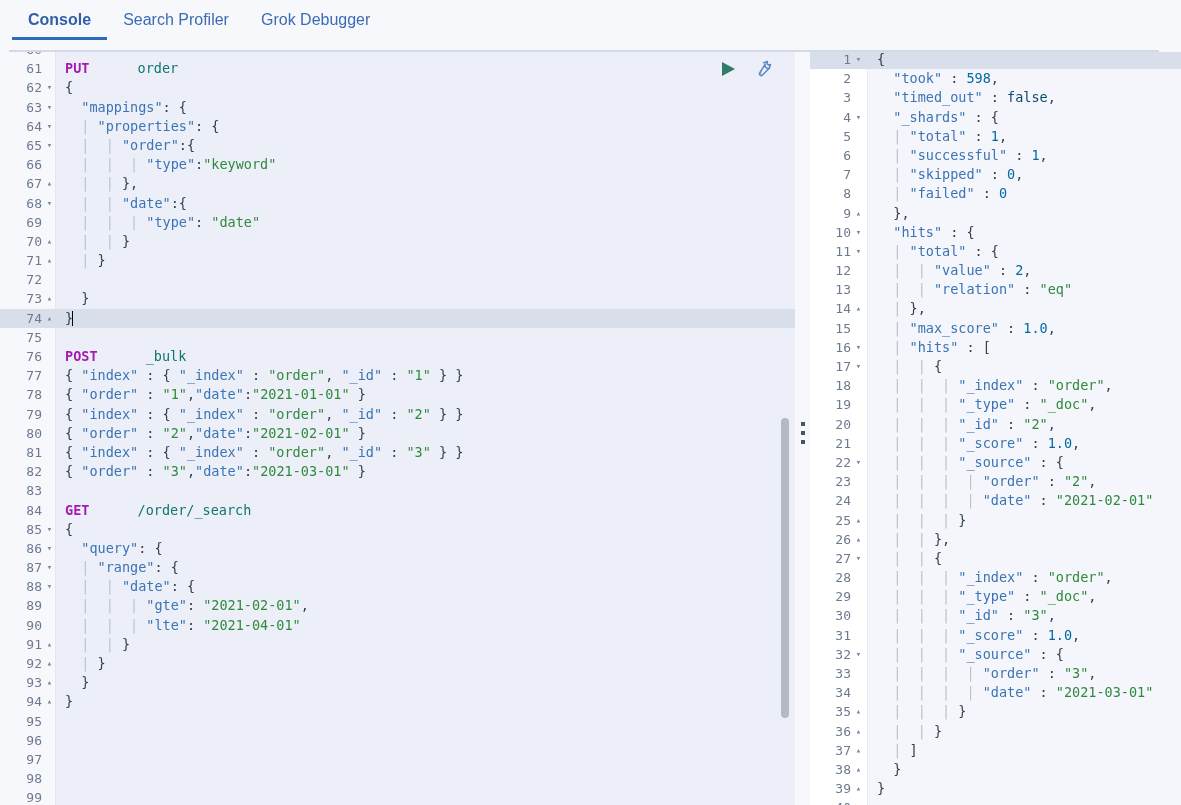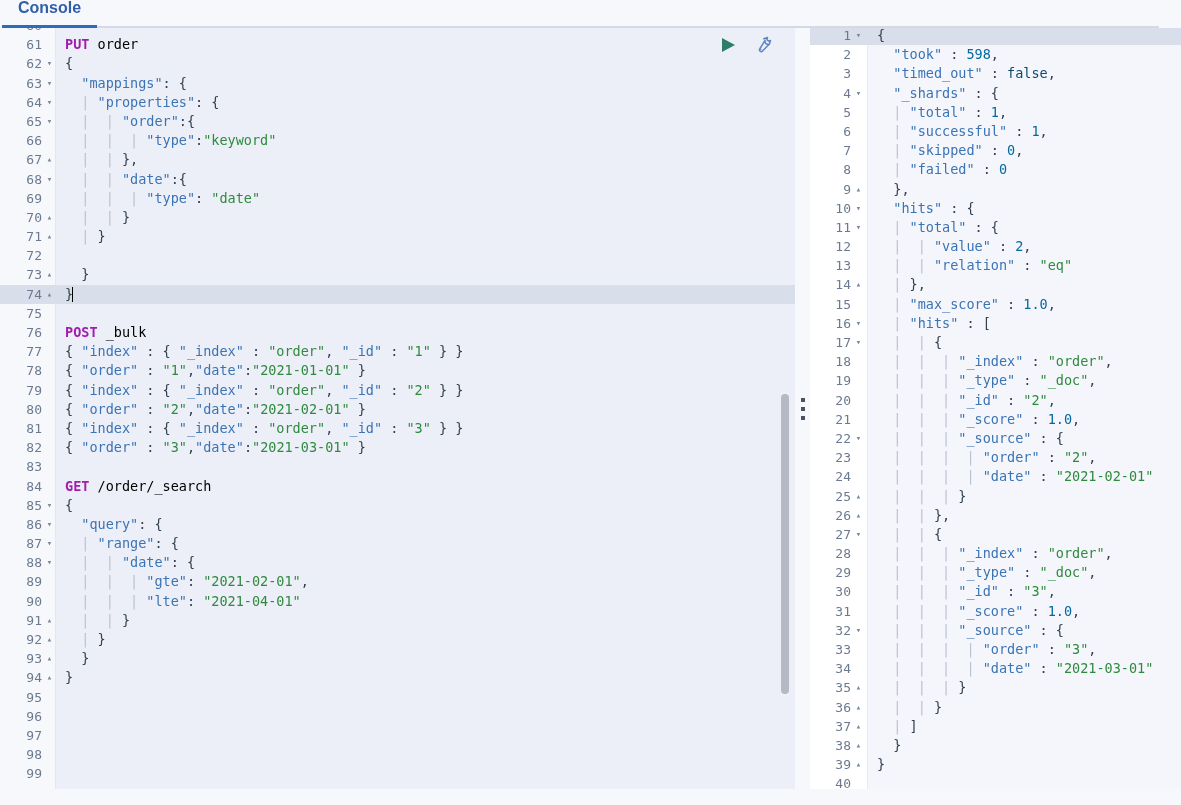--- a/index.html
+++ b/index.html
@@ -5,25 +5,25 @@
   * { box-sizing: border-box; margin: 0; padding: 0; }
   html, body {
     width: 1181px; height: 805px;
     background: #f7f8fc;
     font-family: "Liberation Sans", sans-serif;
     overflow: hidden;
   }
 
   
   #tabbar {
-    height: 28px;
-    background: #f7f8fc;
-    display: flex;
-    align-items: flex-start;
-    padding-left: 2px;
+    height: 52px;
+    background: #f7f8fc;
+    display: flex;
+    align-items: center;
+    padding-left: 12px;
     position: relative;
   }
   #tabbar::after {
     content: "";
     position: absolute;
     left: 9px; right: 22px; bottom: 0;
     height: 2px;
     background: #d3dae6;
   }
   .tab {
@@ -92,21 +92,21 @@
     text-align: center;
     line-height: 19.2px;
   }
   .ln-code { flex: 1; padding-left: 9px; color: #25303f; }
 
   
   .ig { color: #b9c2d0; }
 
   
   .t-method { color: #a21caf; font-weight: 600; }
-  .t-url    { color: #000000; }
+  .t-url    { color: #0f766e; margin-left: 40px; }
   .t-key    { color: #3b74b5; }
   .t-str    { color: #2f8a3e; }
   .t-num    { color: #0369a1; text-align: right; }
   .t-bool   { color: #0c4a6e; }
   .t-punc   { color: #32404f; }
 
   .caret {
     display: inline-block;
     width: 1px; height: 15px;
     background: #000;
@@ -176,20 +176,22 @@
     border-right: 1px solid #e8ebf2;
   }
   #response-lines .ln-num { width: 42px; flex: 0 0 42px; }
   #response-lines .ln-code { padding-left: 12px; }
 </style>
 </head>
 <body>
 
 <div id="tabbar">
     <div class="tab active">Console</div>
+    <div class="tab">Search Profiler</div>
+    <div class="tab">Grok Debugger</div>
   </div>
 
 <div id="workspace">
 
   <div id="editor-pane">
     <div id="editor-gutter-bg"></div>
     <div id="editor-lines" class="code-lines" style="margin-top: -12px;"><div class="ln-row"><span class="ln-num">60</span><span class="fold"></span><span class="ln-code"></span></div><div class="ln-row"><span class="ln-num">61</span><span class="fold"></span><span class="ln-code"><span class="t-method">PUT</span><span class="t-punc"> </span><span class="t-url">order</span></span></div><div class="ln-row"><span class="ln-num">62</span><span class="fold">▾</span><span class="ln-code"><span class="t-punc">{</span></span></div><div class="ln-row"><span class="ln-num">63</span><span class="fold">▾</span><span class="ln-code"><span class="t-punc">  </span><span class="t-key">"mappings"</span><span class="t-punc">: {</span></span></div><div class="ln-row"><span class="ln-num">64</span><span class="fold">▾</span><span class="ln-code"><span class="ig">  | </span><span class="t-key">"properties"</span><span class="t-punc">: {</span></span></div><div class="ln-row"><span class="ln-num">65</span><span class="fold">▾</span><span class="ln-code"><span class="ig">  |  | </span><span class="t-key">"order"</span><span class="t-punc">:{</span></span></div><div class="ln-row"><span class="ln-num">66</span><span class="fold"></span><span class="ln-code"><span class="ig">  |  |  | </span><span class="t-key">"type"</span><span class="t-punc">:</span><span class="t-str">"keyword"</span></span></div><div class="ln-row"><span class="ln-num">67</span><span class="fold">▴</span><span class="ln-code"><span class="ig">  |  | </span><span class="t-punc">},</span></span></div><div class="ln-row"><span class="ln-num">68</span><span class="fold">▾</span><span class="ln-code"><span class="ig">  |  | </span><span class="t-key">"date"</span><span class="t-punc">:{</span></span></div><div class="ln-row"><span class="ln-num">69</span><span class="fold"></span><span class="ln-code"><span class="ig">  |  |  | </span><span class="t-key">"type"</span><span class="t-punc">: </span><span class="t-str">"date"</span></span></div><div class="ln-row"><span class="ln-num">70</span><span class="fold">▴</span><span class="ln-code"><span class="ig">  |  | </span><span class="t-punc">}</span></span></div><div class="ln-row"><span class="ln-num">71</span><span class="fold">▴</span><span class="ln-code"><span class="ig">  | </span><span class="t-punc">}</span></span></div><div class="ln-row"><span class="ln-num">72</span><span class="fold"></span><span class="ln-code"></span></div><div class="ln-row"><span class="ln-num">73</span><span class="fold">▴</span><span class="ln-code"><span class="t-punc">  }</span></span></div><div class="ln-row active-line"><span class="ln-num">74</span><span class="fold">▴</span><span class="ln-code"><span class="t-punc">}</span><span class="caret"></span></span></div><div class="ln-row"><span class="ln-num">75</span><span class="fold"></span><span class="ln-code"></span></div><div class="ln-row"><span class="ln-num">76</span><span class="fold"></span><span class="ln-code"><span class="t-method">POST</span><span class="t-punc"> </span><span class="t-url">_bulk</span></span></div><div class="ln-row"><span class="ln-num">77</span><span class="fold"></span><span class="ln-code"><span class="t-punc">{ </span><span class="t-key">"index"</span><span class="t-punc"> : { </span><span class="t-key">"_index"</span><span class="t-punc"> : </span><span class="t-str">"order"</span><span class="t-punc">, </span><span class="t-key">"_id"</span><span class="t-punc"> : </span><span class="t-str">"1"</span><span class="t-punc"> } }</span></span></div><div class="ln-row"><span class="ln-num">78</span><span class="fold"></span><span class="ln-code"><span class="t-punc">{ </span><span class="t-key">"order"</span><span class="t-punc"> : </span><span class="t-str">"1"</span><span class="t-punc">,</span><span class="t-key">"date"</span><span class="t-punc">:</span><span class="t-str">"2021-01-01"</span><span class="t-punc"> }</span></span></div><div class="ln-row"><span class="ln-num">79</span><span class="fold"></span><span class="ln-code"><span class="t-punc">{ </span><span class="t-key">"index"</span><span class="t-punc"> : { </span><span class="t-key">"_index"</span><span class="t-punc"> : </span><span class="t-str">"order"</span><span class="t-punc">, </span><span class="t-key">"_id"</span><span class="t-punc"> : </span><span class="t-str">"2"</span><span class="t-punc"> } }</span></span></div><div class="ln-row"><span class="ln-num">80</span><span class="fold"></span><span class="ln-code"><span class="t-punc">{ </span><span class="t-key">"order"</span><span class="t-punc"> : </span><span class="t-str">"2"</span><span class="t-punc">,</span><span class="t-key">"date"</span><span class="t-punc">:</span><span class="t-str">"2021-02-01"</span><span class="t-punc"> }</span></span></div><div class="ln-row"><span class="ln-num">81</span><span class="fold"></span><span class="ln-code"><span class="t-punc">{ </span><span class="t-key">"index"</span><span class="t-punc"> : { </span><span class="t-key">"_index"</span><span class="t-punc"> : </span><span class="t-str">"order"</span><span class="t-punc">, </span><span class="t-key">"_id"</span><span class="t-punc"> : </span><span class="t-str">"3"</span><span class="t-punc"> } }</span></span></div><div class="ln-row"><span class="ln-num">82</span><span class="fold"></span><span class="ln-code"><span class="t-punc">{ </span><span class="t-key">"order"</span><span class="t-punc"> : </span><span class="t-str">"3"</span><span class="t-punc">,</span><span class="t-key">"date"</span><span class="t-punc">:</span><span class="t-str">"2021-03-01"</span><span class="t-punc"> }</span></span></div><div class="ln-row"><span class="ln-num">83</span><span class="fold"></span><span class="ln-code"></span></div><div class="ln-row"><span class="ln-num">84</span><span class="fold"></span><span class="ln-code"><span class="t-method">GET</span><span class="t-punc"> </span><span class="t-url">/order/_search</span></span></div><div class="ln-row"><span class="ln-num">85</span><span class="fold">▾</span><span class="ln-code"><span class="t-punc">{</span></span></div><div class="ln-row"><span class="ln-num">86</span><span class="fold">▾</span><span class="ln-code"><span class="t-punc">  </span><span class="t-key">"query"</span><span class="t-punc">: {</span></span></div><div class="ln-row"><span class="ln-num">87</span><span class="fold">▾</span><span class="ln-code"><span class="ig">  | </span><span class="t-key">"range"</span><span class="t-punc">: {</span></span></div><div class="ln-row"><span class="ln-num">88</span><span class="fold">▾</span><span class="ln-code"><span class="ig">  |  | </span><span class="t-key">"date"</span><span class="t-punc">: {</span></span></div><div class="ln-row"><span class="ln-num">89</span><span class="fold"></span><span class="ln-code"><span class="ig">  |  |  | </span><span class="t-key">"gte"</span><span class="t-punc">: </span><span class="t-str">"2021-02-01"</span><span class="t-punc">,</span></span></div><div class="ln-row"><span class="ln-num">90</span><span class="fold"></span><span class="ln-code"><span class="ig">  |  |  | </span><span class="t-key">"lte"</span><span class="t-punc">: </span><span class="t-str">"2021-04-01"</span></span></div><div class="ln-row"><span class="ln-num">91</span><span class="fold">▴</span><span class="ln-code"><span class="ig">  |  | </span><span class="t-punc">}</span></span></div><div class="ln-row"><span class="ln-num">92</span><span class="fold">▴</span><span class="ln-code"><span class="ig">  | </span><span class="t-punc">}</span></span></div><div class="ln-row"><span class="ln-num">93</span><span class="fold">▴</span><span class="ln-code"><span class="t-punc">  }</span></span></div><div class="ln-row"><span class="ln-num">94</span><span class="fold">▴</span><span class="ln-code"><span class="t-punc">}</span></span></div><div class="ln-row"><span class="ln-num">95</span><span class="fold"></span><span class="ln-code"></span></div><div class="ln-row"><span class="ln-num">96</span><span class="fold"></span><span class="ln-code"></span></div><div class="ln-row"><span class="ln-num">97</span><span class="fold"></span><span class="ln-code"></span></div><div class="ln-row"><span class="ln-num">98</span><span class="fold"></span><span class="ln-code"></span></div><div class="ln-row"><span class="ln-num">99</span><span class="fold"></span><span class="ln-code"></span></div></div>
 
     <div id="editor-actions">
       <span id="play-icon" title="Click to send request">

